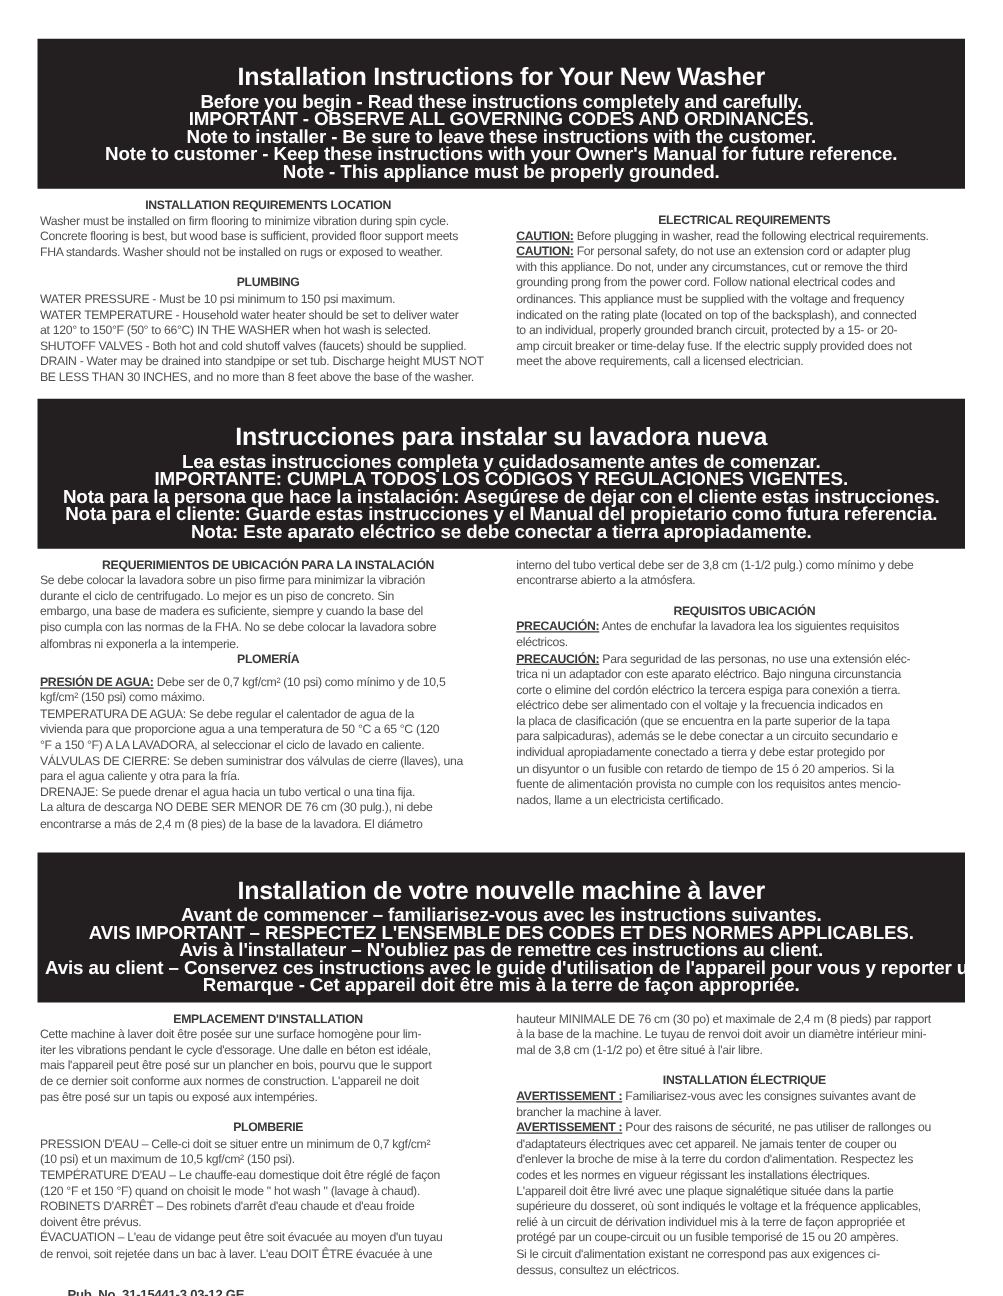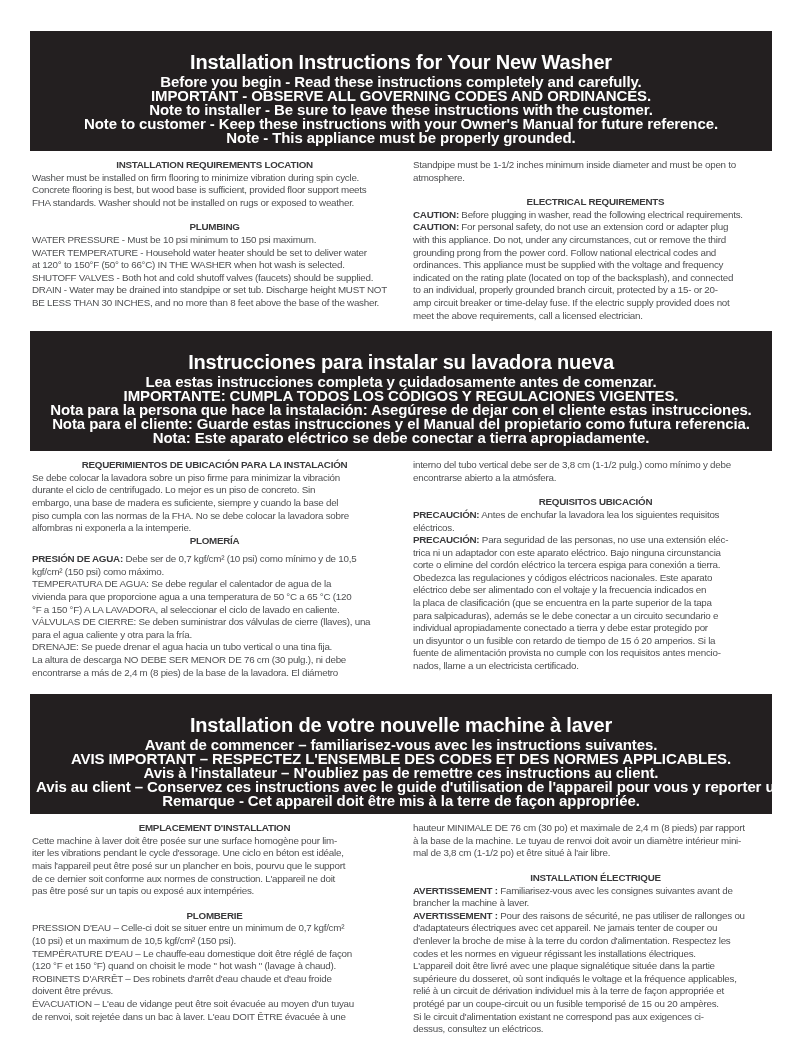--- a/index.html
+++ b/index.html
@@ -14,21 +14,21 @@
   .banner-title { font-size:20px; font-weight:bold; line-height:25px; letter-spacing:-0.2px; }
   .banner-notes .line { font-size:15px; font-weight:bold; line-height:14px; letter-spacing:-0.1px; white-space:nowrap; overflow:visible; }
   .banner-notes { overflow:visible; }
   .columns {
     margin:8px 24px 0 32px; display:grid; grid-template-columns:1fr 1fr; column-gap:16px;
     font-size:9.8px; line-height:12.6px; letter-spacing:-0.25px;
   }
   .col { min-width:0; }
   .line { white-space:nowrap; }
   .bh { font-weight:bold; color:#3a3a3c; white-space:nowrap;text-align:center; }
-  .line b { font-weight:bold; color:#3a3a3c; }
+  .line b { font-weight:bold; color:#3a3a3c;text-decoration:underline; }
   .block.gap { margin-top:12px; }
   .block.gap-sm { margin-top:6px; }
   .sec-en .banner { margin-top:31px; }
   .sec-es .banner { margin-top:9px; }
   .sec-fr .banner { margin-top:15px; }
   .footer {
     margin:7px 30px 0 32px; font-weight:bold; font-size:10.5px; color:#3a3a3c;
     letter-spacing:-0.2px; white-space:nowrap;padding-left:22px;
   }
 </style>
@@ -60,24 +60,20 @@
             <div class="bh">PLUMBING</div>
             <div class="line">WATER PRESSURE - Must be 10 psi minimum to 150 psi maximum.</div>
             <div class="line">WATER TEMPERATURE - Household water heater should be set to deliver water</div>
             <div class="line">at 120° to 150°F (50° to 66°C) IN THE WASHER when hot wash is selected.</div>
             <div class="line">SHUTOFF VALVES - Both hot and cold shutoff valves (faucets) should be supplied.</div>
             <div class="line">DRAIN - Water may be drained into standpipe or set tub. Discharge height MUST NOT</div>
             <div class="line">BE LESS THAN 30 INCHES, and no more than 8 feet above the base of the washer.</div>
           </div>
         </div>
       <div class="col">
-          <div class="block">
-            <div class="line">Standpipe must be 1-1/2 inches minimum inside diameter and must be open to</div>
-            <div class="line">atmosphere.</div>
-          </div>
           <div class="block gap">
             <div class="bh">ELECTRICAL REQUIREMENTS</div>
             <div class="line"><b>CAUTION:</b> Before plugging in washer, read the following electrical requirements.</div>
             <div class="line"><b>CAUTION:</b> For personal safety, do not use an extension cord or adapter plug</div>
             <div class="line">with this appliance. Do not, under any circumstances, cut or remove the third</div>
             <div class="line">grounding prong from the power cord. Follow national electrical codes and</div>
             <div class="line">ordinances. This appliance must be supplied with the voltage and frequency</div>
             <div class="line">indicated on the rating plate (located on top of the backsplash), and connected</div>
             <div class="line">to an individual, properly grounded branch circuit, protected by a 15- or 20-</div>
             <div class="line">amp circuit breaker or time-delay fuse. If the electric supply provided does not</div>
@@ -129,21 +125,20 @@
             <div class="line">interno del tubo vertical debe ser de 3,8 cm (1-1/2 pulg.) como mínimo y debe</div>
             <div class="line">encontrarse abierto a la atmósfera.</div>
           </div>
           <div class="block gap">
             <div class="bh">REQUISITOS UBICACIÓN</div>
             <div class="line"><b>PRECAUCIÓN:</b> Antes de enchufar la lavadora lea los siguientes requisitos</div>
             <div class="line">eléctricos.</div>
             <div class="line"><b>PRECAUCIÓN:</b> Para seguridad de las personas, no use una extensión eléc-</div>
             <div class="line">trica ni un adaptador con este aparato eléctrico. Bajo ninguna circunstancia</div>
             <div class="line">corte o elimine del cordón eléctrico la tercera espiga para conexión a tierra.</div>
-            <div class="line">Obedezca las regulaciones y códigos eléctricos nacionales. Este aparato</div>
             <div class="line">eléctrico debe ser alimentado con el voltaje y la frecuencia indicados en</div>
             <div class="line">la placa de clasificación (que se encuentra en la parte superior de la tapa</div>
             <div class="line">para salpicaduras), además se le debe conectar a un circuito secundario e</div>
             <div class="line">individual apropiadamente conectado a tierra y debe estar protegido por</div>
             <div class="line">un disyuntor o un fusible con retardo de tiempo de 15 ó 20 amperios. Si la</div>
             <div class="line">fuente de alimentación provista no cumple con los requisitos antes mencio-</div>
             <div class="line">nados, llame a un electricista certificado.</div>
           </div>
         </div>
     </div>
@@ -158,21 +153,21 @@
           <div class="line">Avis à l'installateur – N'oubliez pas de remettre ces instructions au client.</div>
           <div class="line">Avis au client – Conservez ces instructions avec le guide d'utilisation de l'appareil pour vous y reporter ultérieurement.</div>
           <div class="line">Remarque - Cet appareil doit être mis à la terre de façon appropriée.</div>
         </div>
     </header>
     <div class="columns">
       <div class="col">
           <div class="block">
             <div class="bh">EMPLACEMENT D'INSTALLATION</div>
             <div class="line">Cette machine à laver doit être posée sur une surface homogène pour lim-</div>
-            <div class="line">iter les vibrations pendant le cycle d'essorage. Une ciclo en béton est idéale,</div>
+            <div class="line">iter les vibrations pendant le cycle d'essorage. Une dalle en béton est idéale,</div>
             <div class="line">mais l'appareil peut être posé sur un plancher en bois, pourvu que le support</div>
             <div class="line">de ce dernier soit conforme aux normes de construction. L'appareil ne doit</div>
             <div class="line">pas être posé sur un tapis ou exposé aux intempéries.</div>
           </div>
           <div class="block gap">
             <div class="bh">PLOMBERIE</div>
             <div class="line">PRESSION D'EAU – Celle-ci doit se situer entre un minimum de 0,7 kgf/cm²</div>
             <div class="line">(10 psi) et un maximum de 10,5 kgf/cm² (150 psi).</div>
             <div class="line">TEMPÉRATURE D'EAU – Le chauffe-eau domestique doit être réglé de façon</div>
             <div class="line">(120 °F et 150 °F) quand on choisit le mode " hot wash " (lavage à chaud).</div>

